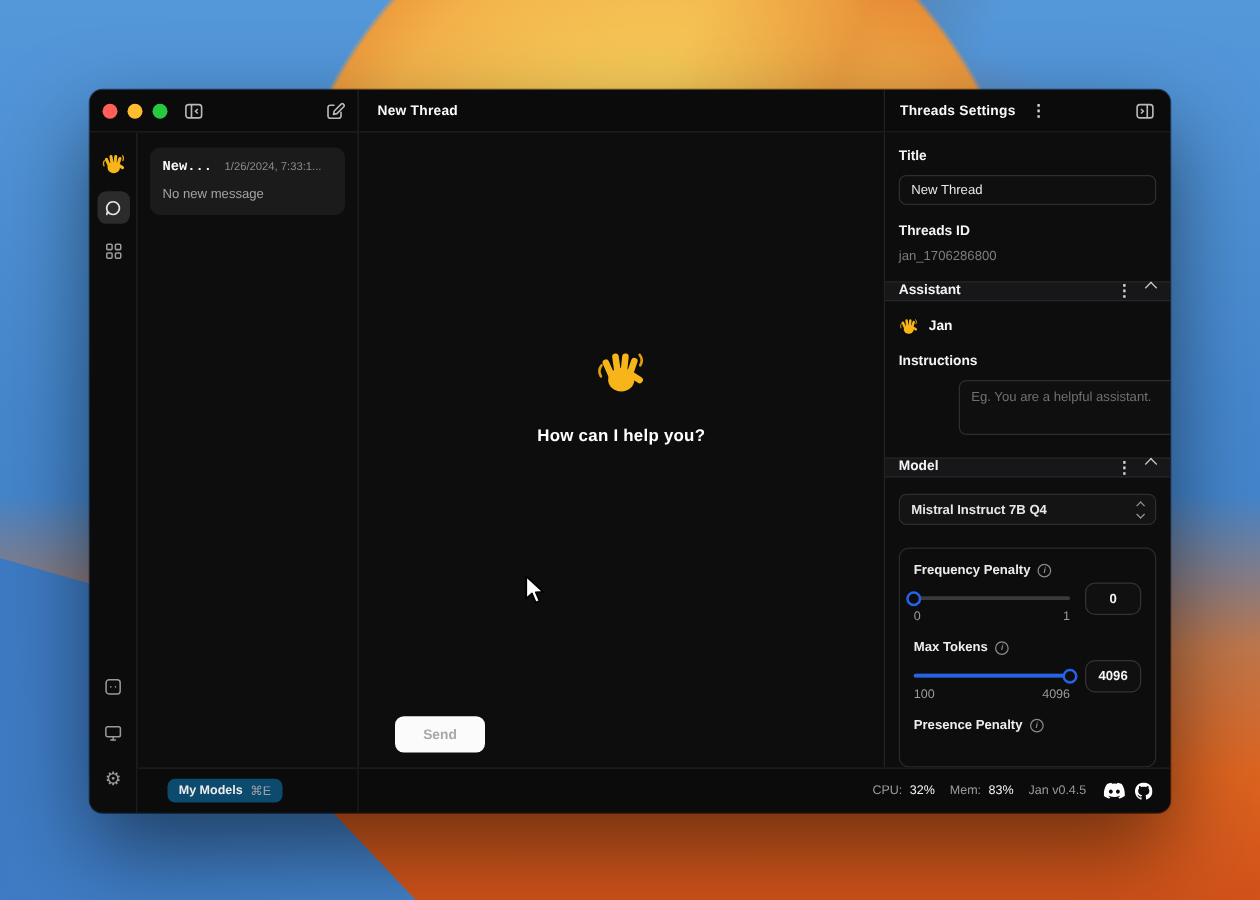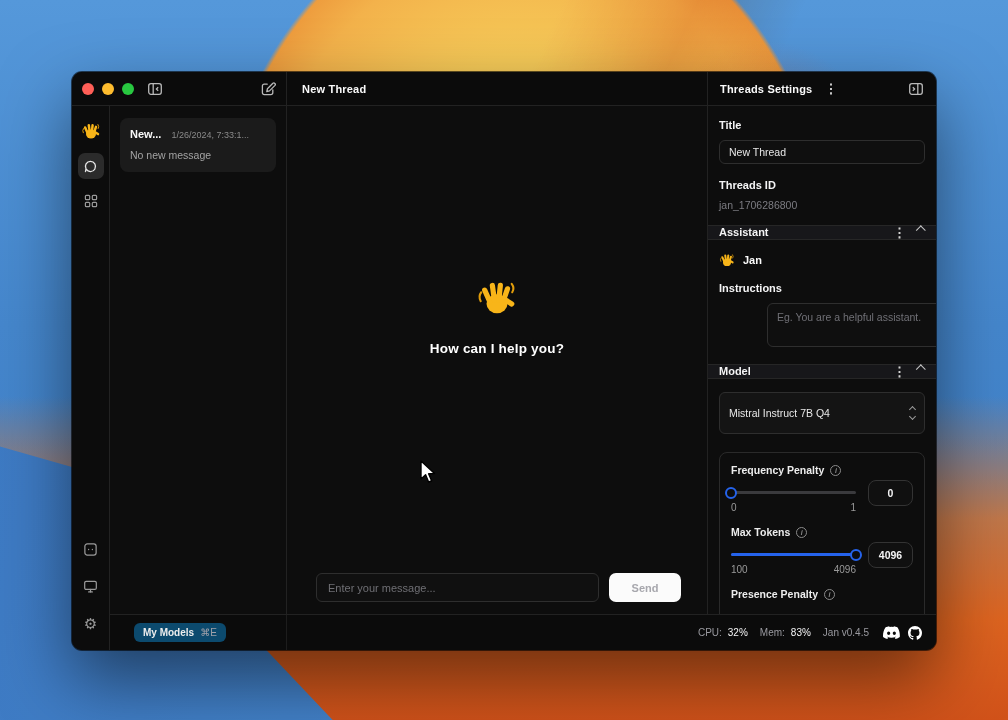--- a/index.html
+++ b/index.html
@@ -46,21 +46,21 @@
   .rb-btn.active { background:#2b2b2b; color:#e5e5e5; }
   .gear-glyph { font-size:15px; line-height:1; }
 
   .rest { flex:1; display:flex; flex-direction:column; min-width:0; }
   .content-row { flex:1; display:flex; min-height:0; }
 
   
   .thread-list { width:177px; flex:0 0 177px; border-right:1px solid #222; padding:12px 10px; }
   .thread-card { background:#1b1b1b; border-radius:8px; padding:10px 10px 11px; }
   .thread-card-top { display:flex; align-items:baseline; gap:10px; }
-  .thread-title { font-size:11px; font-weight:bold; color:#fafafa; white-space:nowrap; }
+  .thread-title { font-size:11px; font-weight:bold; color:#fafafa; white-space:nowrap;font-family:Liberation Mono, monospace; }
   .thread-date { font-size:9px; color:#8a8a8a; white-space:nowrap; overflow:hidden; }
   .thread-preview { margin-top:9px; font-size:10.5px; color:#a3a3a3; }
 
   
   .main { flex:1; position:relative; min-width:0; }
   .greeting { position:absolute; left:0; right:0; top:210px; transform:translateY(-50%); display:flex; flex-direction:column; align-items:center; gap:22px; }
   .greeting-text { font-size:13.5px; color:#ffffff; font-weight:bold; letter-spacing:.2px; }
   .composer { position:absolute; left:0; right:0; bottom:12px; display:flex; align-items:center; padding:0 26px 0 29px; gap:10px; }
   .msg-input { flex:1; height:29px; background:#101010; border:1px solid #2e2e2e; border-radius:6px; color:#e5e5e5;
     font-size:11px; padding:0 11px; outline:none; font-family:"Liberation Sans",sans-serif; }
@@ -77,22 +77,22 @@
     font-size:10.5px; padding:0 9px; outline:none; font-family:"Liberation Sans",sans-serif; }
   .section-bar { height:27px; background:#17171a; border-top:1px solid #262626; border-bottom:1px solid #262626;
     display:flex; align-items:flex-start; padding:0 11px; }
   .section-bar .rp-label { flex:1; }
   .chev { width:7px; height:7px; border-left:1.5px solid #c9c9c9; border-top:1.5px solid #c9c9c9; display:inline-block; }
   .chev.up { transform:rotate(45deg) translateY(1px); }
   .jan-row { display:flex; align-items:center; gap:8px; margin-top:12px; font-size:11px; font-weight:bold; }
   .rp-textarea { width:100%; height:44px; background:#0f0f0f; border:1px solid #2e2e2e; border-radius:6px; resize:none;
     font-size:10.5px; color:#e7e7e7; padding:7px 9px; outline:none; font-family:"Liberation Sans",sans-serif; }
   .rp-textarea::placeholder { color:#707076; }
-  .model-select { margin-top:13px; height:42px; border:1px solid #2e2e2e; border-radius:6px; background:#141414;
-    display:flex; align-items:center; padding:0 9px; font-size:10.5px; color:#e7e7e7; }
+  .model-select { margin-top:13px; height:25px; border:1px solid #2e2e2e; border-radius:6px; background:#141414;
+    display:flex; align-items:center; padding:0 9px; font-size:10.5px; color:#e7e7e7;font-weight:bold; }
   .updown { margin-left:auto; display:flex; flex-direction:column; gap:2px; align-items:center; }
   .updown .c { width:5px; height:5px; border-left:1.2px solid #9a9a9a; border-top:1.2px solid #9a9a9a; }
   .updown .c.u { transform:rotate(45deg); } .updown .c.d { transform:rotate(225deg); }
 
   .inference-card { margin-top:18px; border:1px solid #2a2a2a; border-radius:8px; overflow:visible; }
   .inference-header { height:27px; background:#1e1e1e; border-bottom:1px solid #2a2a2a; border-radius:7px 7px 0 0;
     display:flex; align-items:center; padding:0 11px; }
   .inference-header .rp-label { flex:1; font-size:10.5px; }
   .inference-body { padding:11px 11px 14px; }
   .param { margin-bottom:13px; }
@@ -252,21 +252,20 @@
         </div>
 
         <div class="main">
           <div class="greeting">
             <svg width="42" height="42" viewBox="0 0 40 40">
                 <use href="#hand"></use>
               </svg>
             <div class="greeting-text">How can I help you?</div>
           </div>
           <div class="composer">
-            <input class="msg-input" type="text" placeholder="Enter your message..." style="">
             <button class="send-btn">Send</button>
           </div>
         </div>
 
         <div class="right-panel">
           <div class="rp-pad" style="padding-top:13px;">
             <div class="rp-label">Title</div>
             <input class="rp-input" style="margin-top: 9px;" type="text" value="New Thread">
             <div class="rp-label" style="margin-top:15px;">Threads ID</div>
             <div class="rp-sub" style="margin-top:8px; margin-bottom:14px;">jan_1706286800</div>

